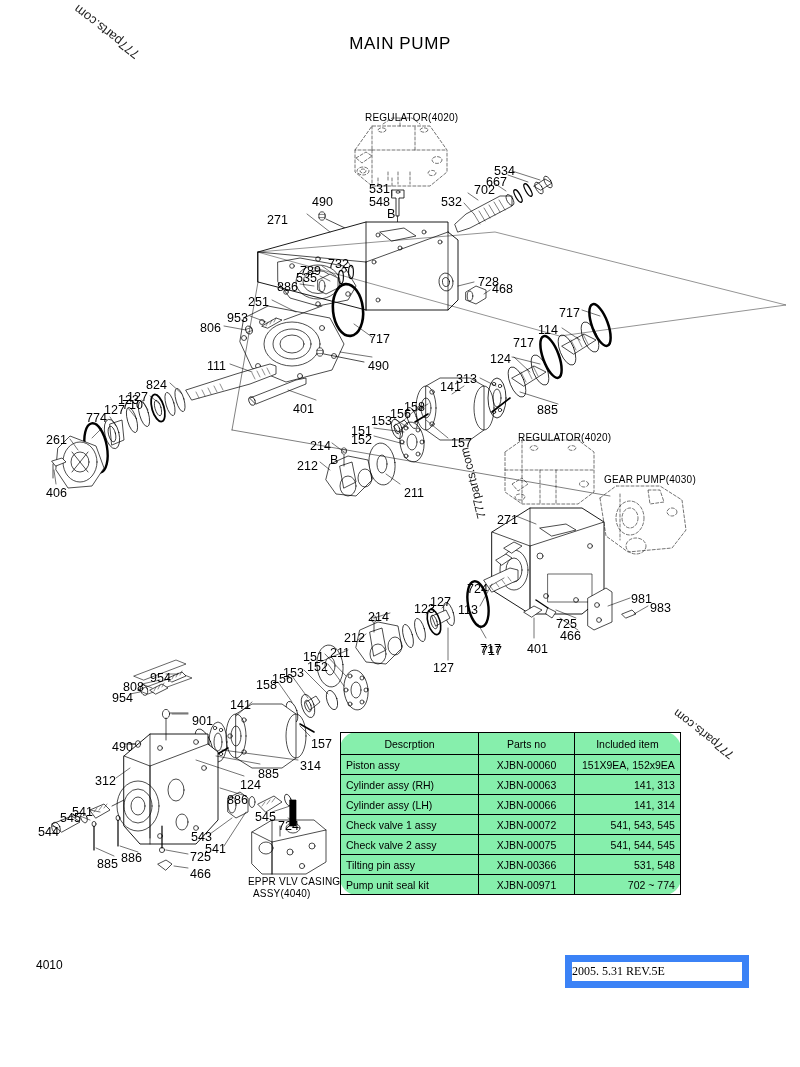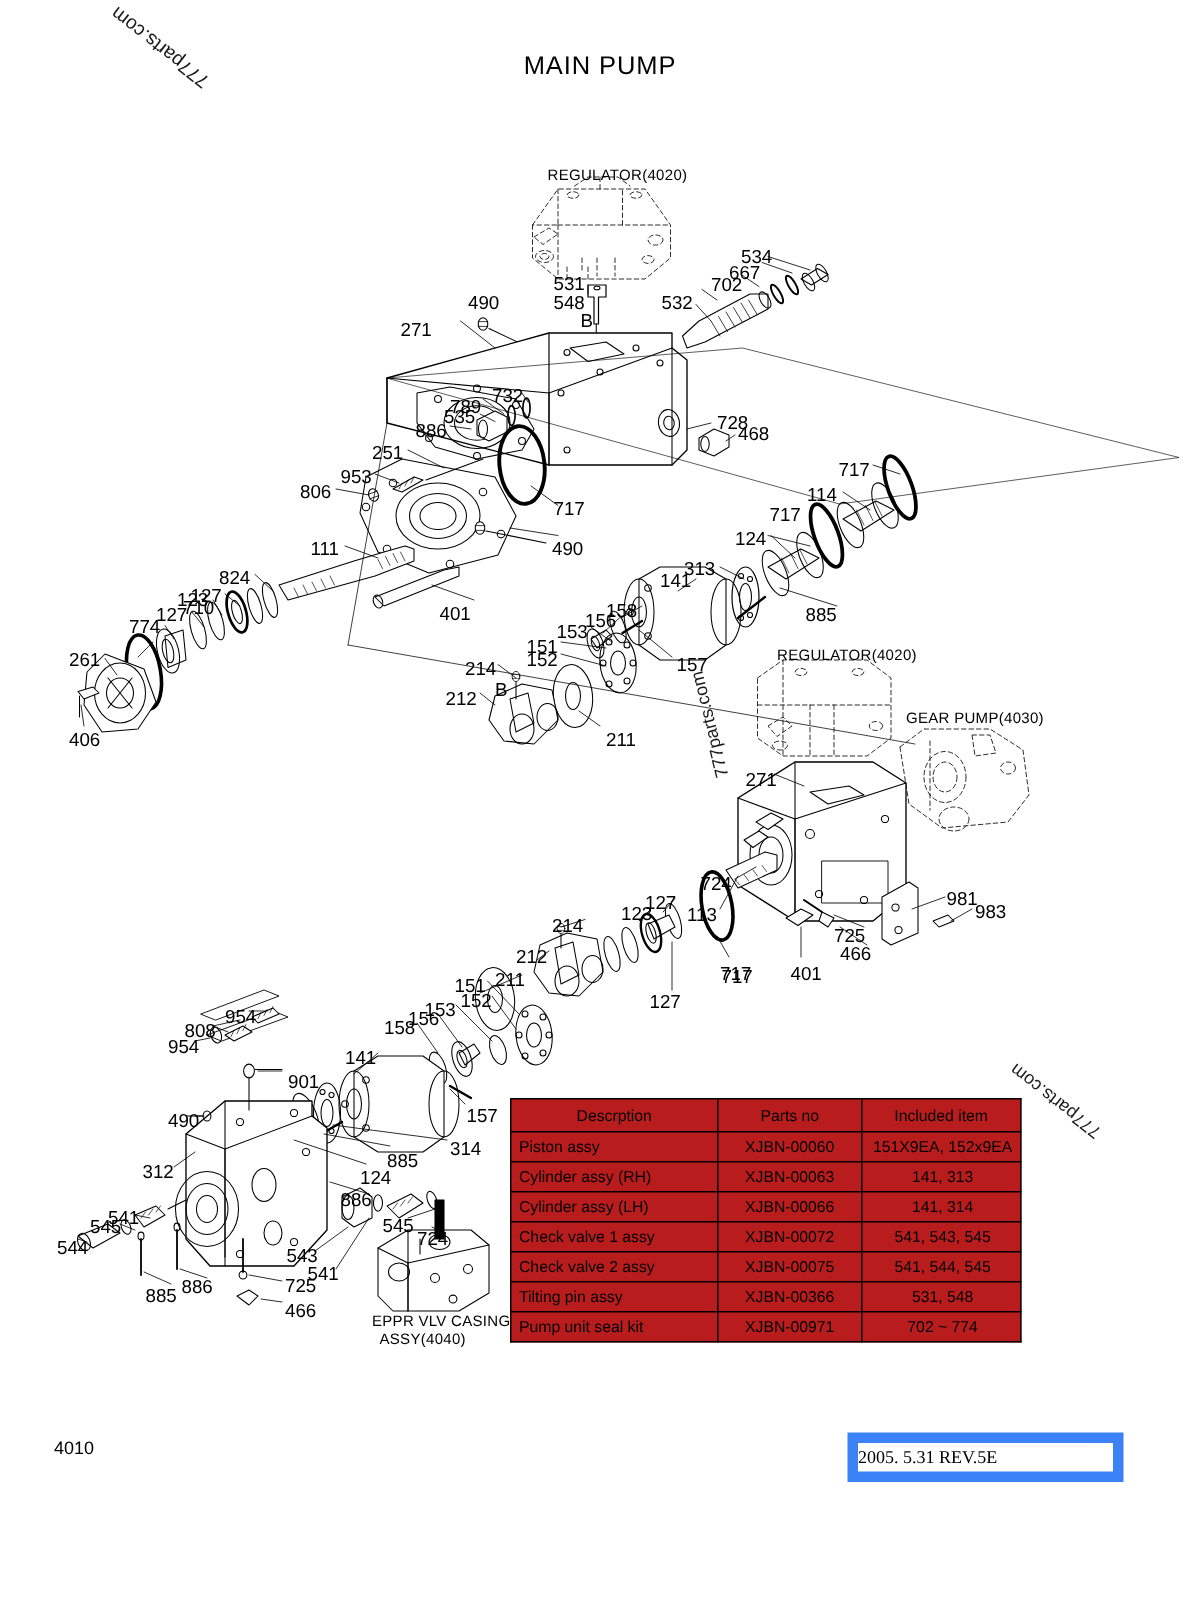--- a/index.html
+++ b/index.html
@@ -25,33 +25,33 @@
   .wm2{left:475px;top:520px;transform:rotate(256deg);transform-origin:0 0;font-size:12px;}
   .wm3{left:728px;top:762px;transform:rotate(218deg);transform-origin:0 0;font-size:12px;}
 
   
   .cal{position:absolute;font-size:12.5px;line-height:1;white-space:nowrap;}
   .cap{position:absolute;font-size:10px;line-height:1.15;white-space:nowrap;letter-spacing:.2px;}
 
   
   #parts-table{
     position:absolute;left:340px;top:732px;border-collapse:collapse;
-    font-size:10.5px;background:#b91c1c;
+    font-size:10.5px;background:#86efac;border-radius:17px;
   }
   #parts-table td,#parts-table th{
     border:1px solid #000;padding:2px 5px;height:15px;font-weight:normal;
     white-space:nowrap;
   }
   #parts-table thead th{text-align:center;font-size:10.5px;padding:3px 5px;}
   #parts-table col.c1{width:138px;}
   #parts-table col.c2{width:96px;}
   #parts-table col.c3{width:105px;}
   #parts-table tbody td.desc{text-align:left;}
   #parts-table tbody td.pn{text-align:center;}
-  #parts-table tbody td.inc{text-align:center;padding-left:7px;}
+  #parts-table tbody td.inc{text-align:right;padding-left:7px;}
 
   
   .foot-left{position:absolute;left:36px;top:958px;font-size:12px;}
   .foot-rev{
     position:absolute;left:565px;top:955px;width:170px;height:19px;
     border:7px solid #3b82f6;font-size:12px;text-align:left;line-height:19px;font-family:Liberation Serif, serif;
   }
 </style>
 </head>
 <body>

